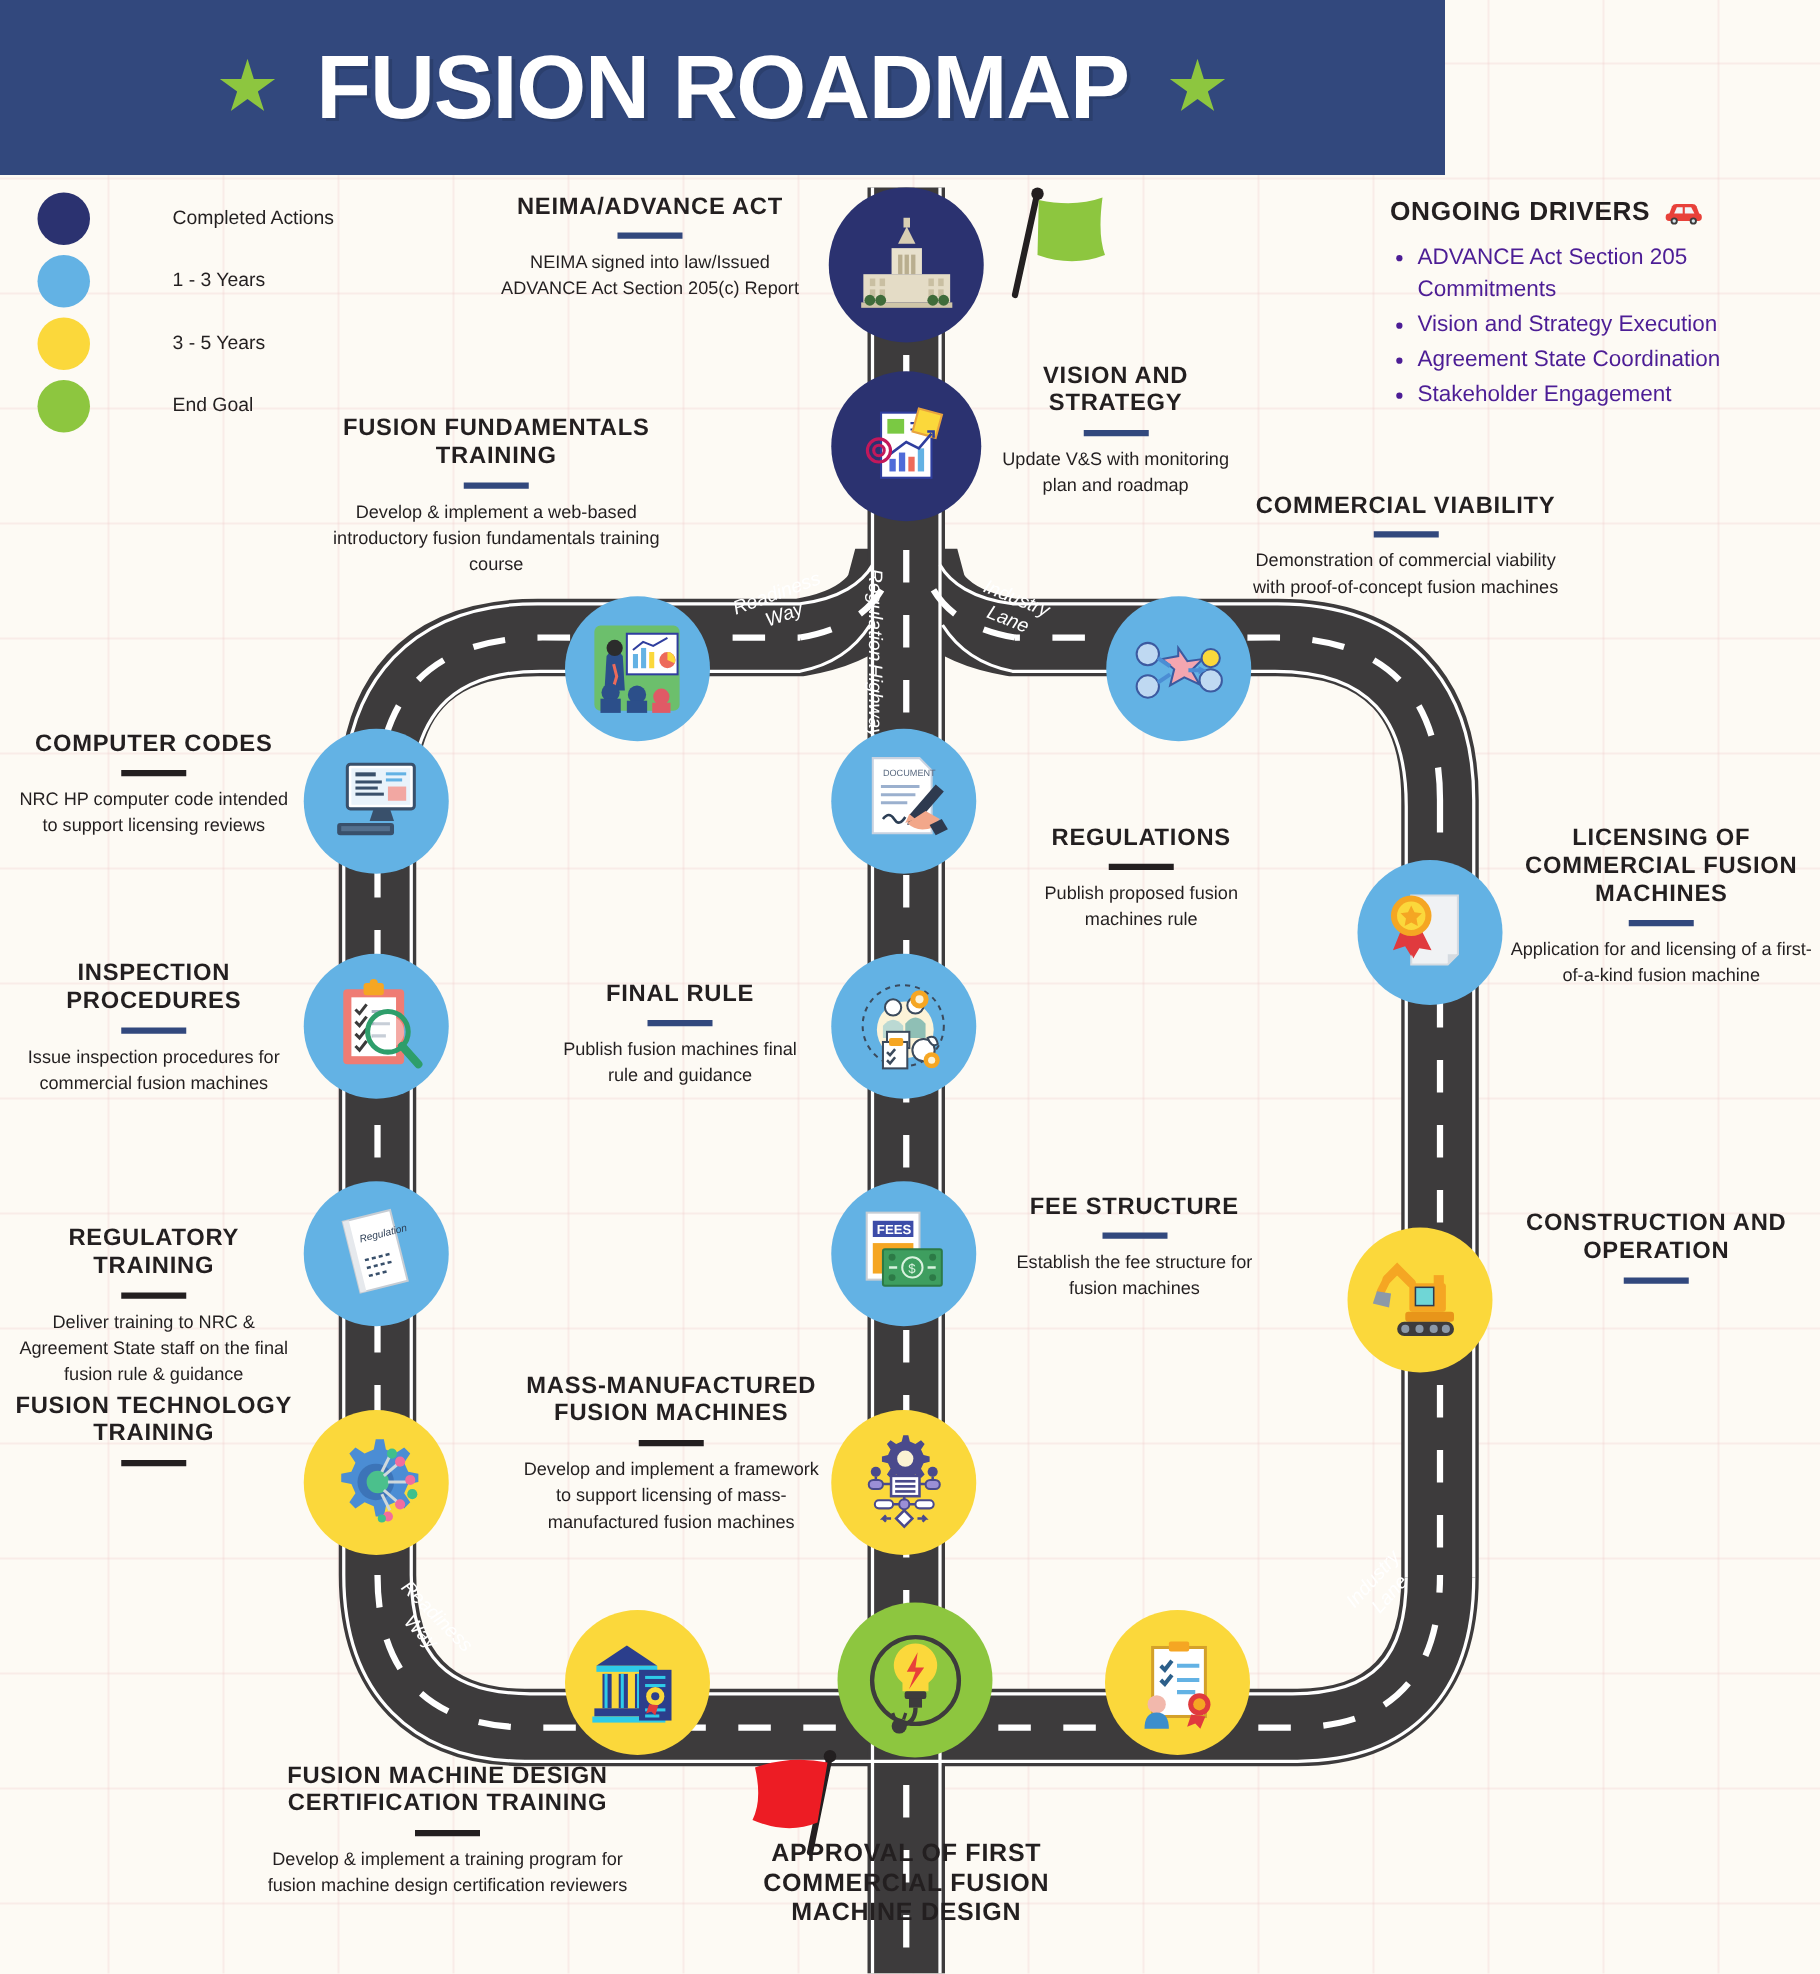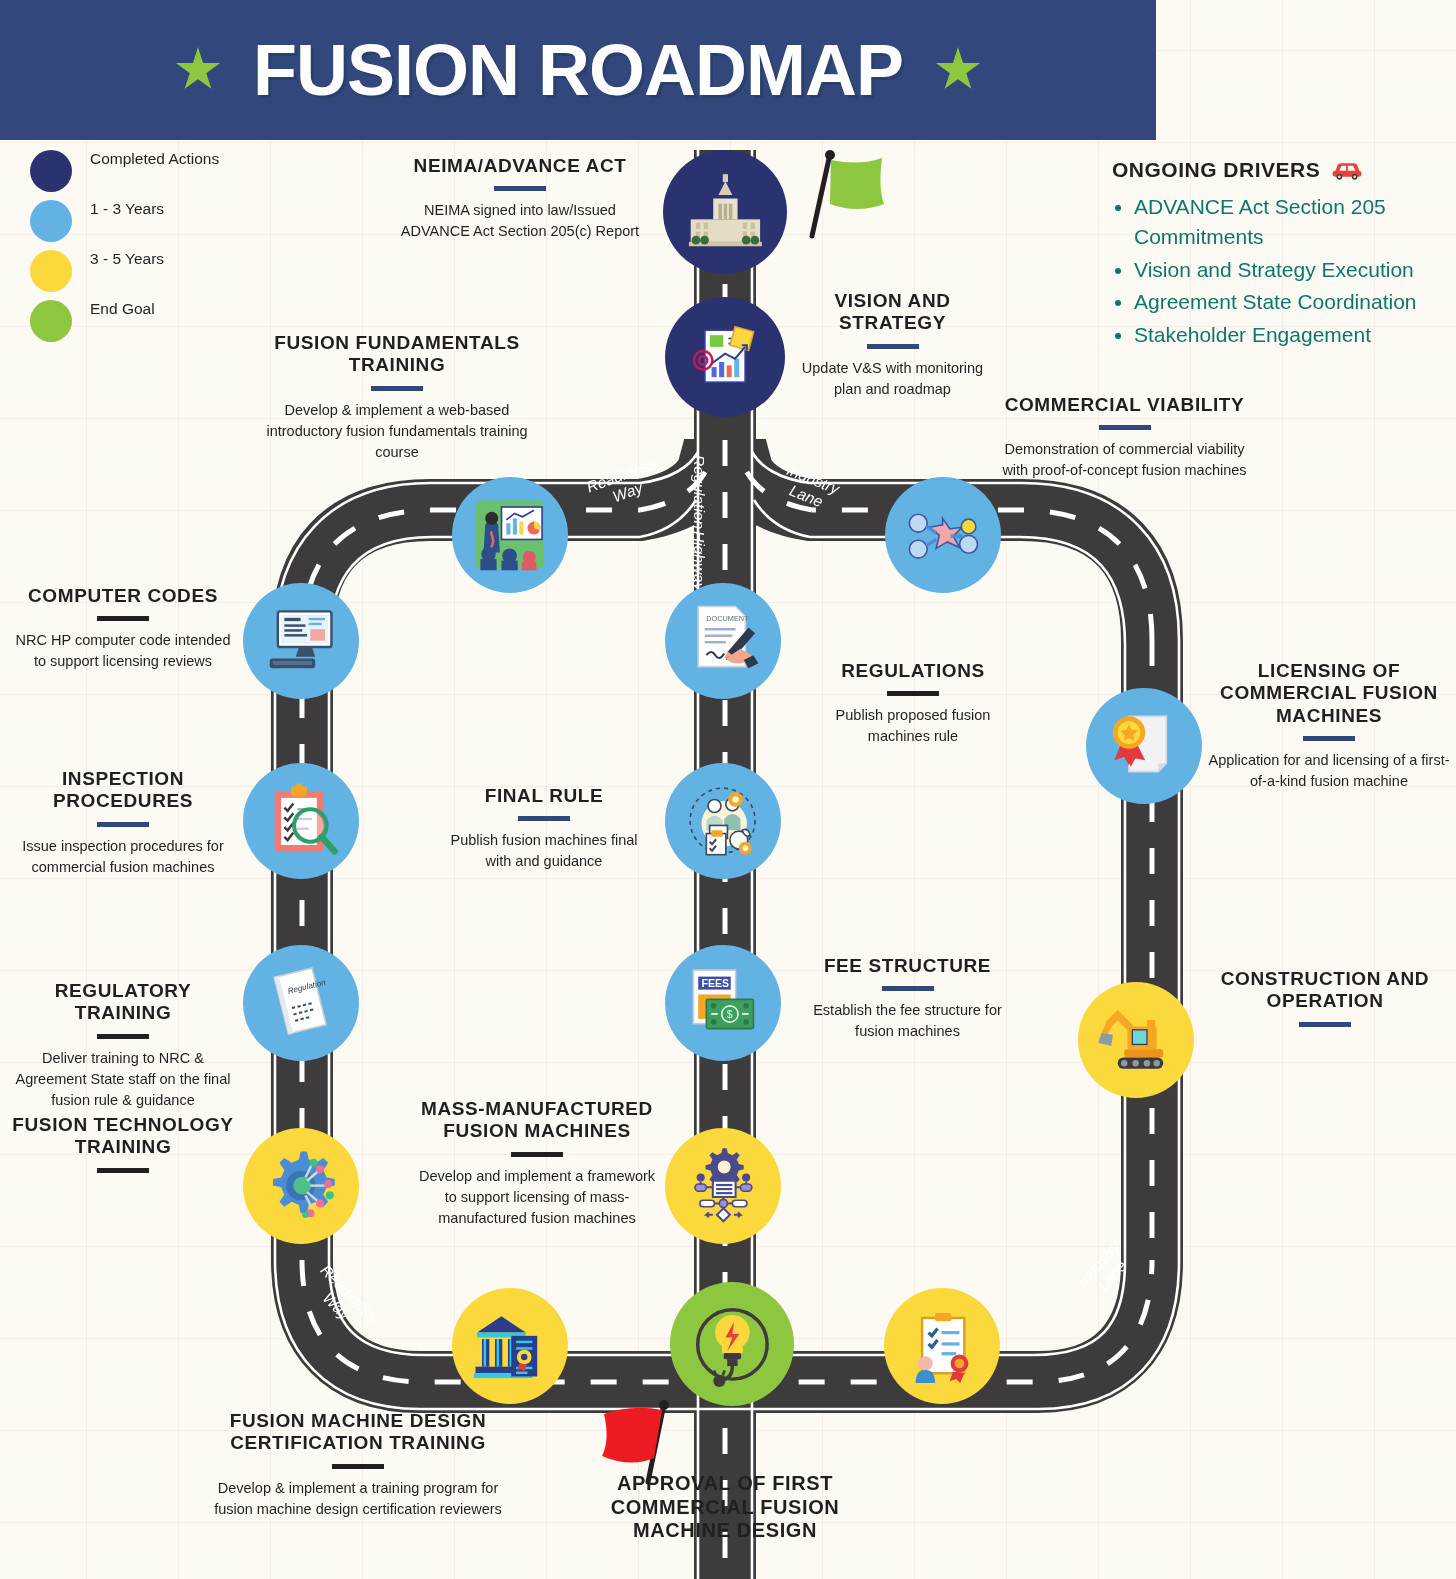--- a/index.html
+++ b/index.html
@@ -45,31 +45,31 @@
   .star {
     width: 46px; height: 46px;
     background: #8DC63F;
     clip-path: polygon(50% 0%, 61% 35%, 98% 35%, 68% 57%, 79% 91%, 50% 70%, 21% 91%, 32% 57%, 2% 35%, 39% 35%);
     flex: 0 0 auto;
   }
   
   #roads { position: absolute; left: 0; top: 0; width: 1456px; height: 1579px; }
   
   #legend { position: absolute; left: 30px; top: 150px; width: 250px; }
-  .legend-row { display: flex; align-items: flex-start; height: 50px; }
+  .legend-row { display: flex; align-items: center; height: 50px; gap: 48px; }
   .legend-dot { width: 42px; height: 42px; border-radius: 50%; flex: 0 0 auto; }
   .legend-label { margin-left: 18px; font-size: 15.5px; color: #231F20; }
   
   #drivers { position: absolute; left: 1112px; top: 158px; width: 330px; }
   #drivers .hdr { display: flex; align-items: center; gap: 10px; }
   #drivers .hdr-txt {
     font-size: 21px; font-weight: 700; color: #231F20; letter-spacing: .5px;
   }
   #drivers ul { margin: 10px 0 0 22px; }
-  #drivers li { font-size: 21px; color: #0f766e; line-height: 1.45; margin-bottom: 2px; }
+  #drivers li { font-size: 18px; color: #4c1d95; line-height: 1.45; margin-bottom: 2px; }
   .car { width: 34px; height: 22px; position: relative; flex: 0 0 auto; }
   
   .ms { position: absolute; }
   .ms .ms-title {
     font-size: 19px; font-weight: 700; color: #231F20;
     letter-spacing: .6px; line-height: 1.18; text-align: center;
   }
   .ms .rule { width: 52px; height: 5px; background: #32487D; margin: 9px auto 9px auto; }
   .ms .rule.dark { background: #231F20; }
   .ms .ms-desc {
@@ -655,21 +655,21 @@
 
   <div class="ms" style="left:1208px; top:660px; width:242px;">
     <div class="ms-title">LICENSING OF COMMERCIAL FUSION MACHINES</div>
     <div class="rule"></div>
     <div class="ms-desc">Application for and licensing of a first-of-a-kind fusion machine</div>
   </div>
 
   <div class="ms" style="left:440px; top:785px; width:208px;">
     <div class="ms-title">FINAL RULE</div>
     <div class="rule"></div>
-    <div class="ms-desc">Publish fusion machines final with and guidance</div>
+    <div class="ms-desc">Publish fusion machines final rule and guidance</div>
   </div>
 
   <div class="ms" style="left:8px; top:944px; width:230px;margin-top:36px;">
     <div class="ms-title">REGULATORY TRAINING</div>
     <div class="rule dark"></div>
     <div class="ms-desc">Deliver training to NRC &amp; Agreement State staff on the final fusion rule &amp; guidance</div>
   </div>
 
   <div class="ms" style="left:800px; top:955px; width:215px;">
     <div class="ms-title">FEE STRUCTURE</div>

